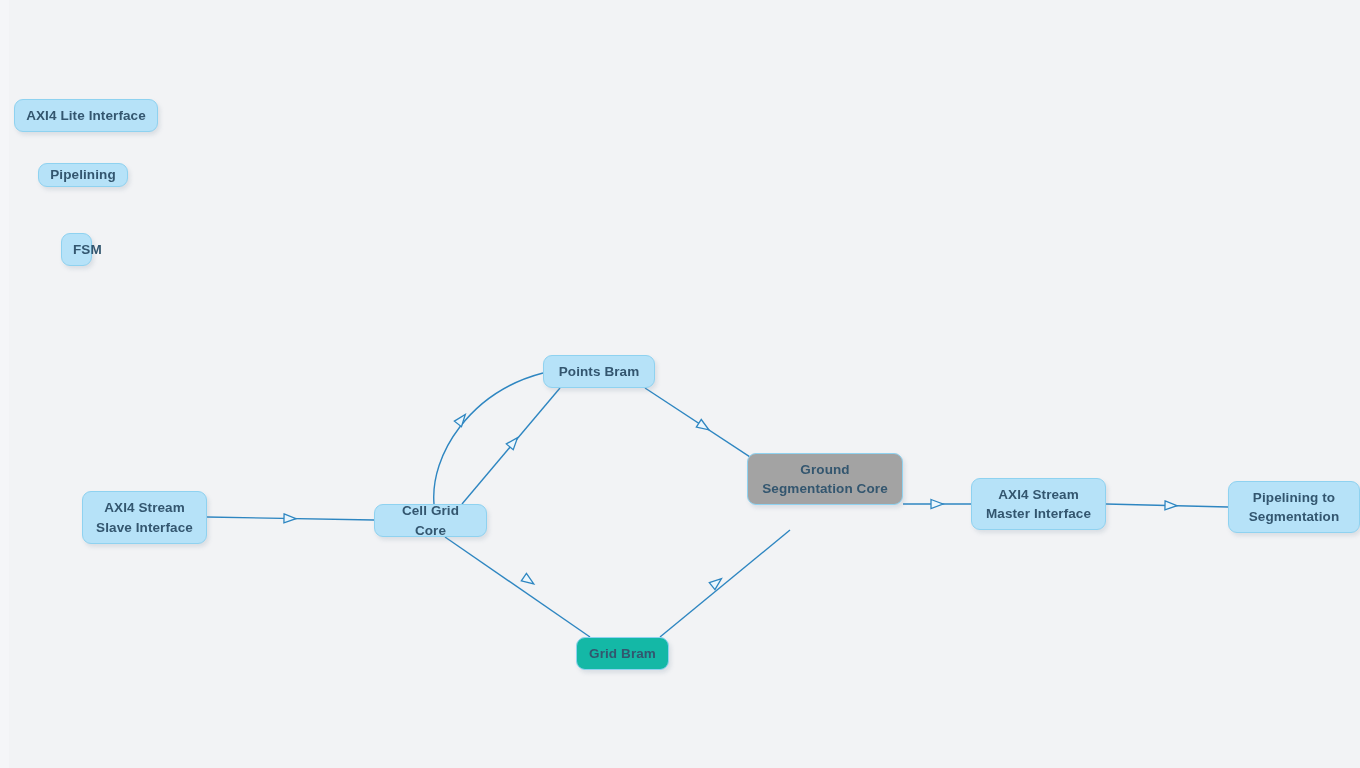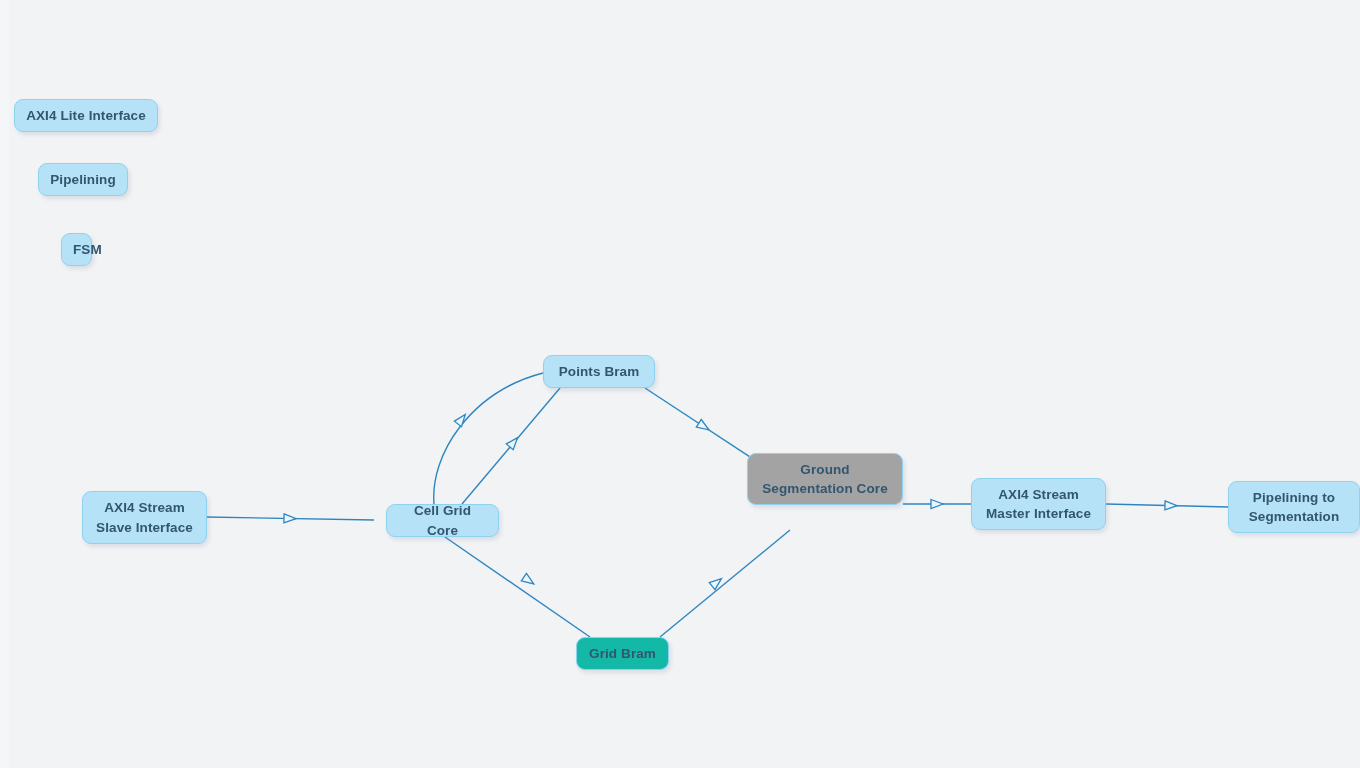--- a/index.html
+++ b/index.html
@@ -100,25 +100,25 @@
         <polygon points="-5,-4.5 7,0 -5,4.5" fill="#eaf6fd" stroke="#2e86c1" stroke-width="1.3" stroke-linejoin="miter" transform="translate(936,504) rotate(0)"></polygon>
       </g>
       <g>
         <path d="M 1106 504 L 1228 507" fill="none" stroke="#2e86c1" stroke-width="1.4"></path>
         <polygon points="-5,-4.5 7,0 -5,4.5" fill="#eaf6fd" stroke="#2e86c1" stroke-width="1.3" stroke-linejoin="miter" transform="translate(1170,505.5) rotate(1)"></polygon>
       </g>
     </svg>
 
   <div id="node-layer">
       <div class="node" style="left: 14px; top: 99px; width: 144px; height: 33px; background: rgb(182, 226, 248); border-color: rgb(143, 210, 240); color: rgb(51, 86, 111);"><span class="node-label">AXI4 Lite Interface</span></div>
-      <div class="node" style="left: 38px; top: 163px; width: 90px; height: 33px; background: rgb(182, 226, 248); border-color: rgb(143, 210, 240); color: rgb(51, 86, 111);"><span class="node-label">Pipelining</span></div>
+      <div class="node" style="left: 38px; top: 163px; width: 90px; height: 24px; background: rgb(182, 226, 248); border-color: rgb(143, 210, 240); color: rgb(51, 86, 111);"><span class="node-label">Pipelining</span></div>
       <div class="node" style="left: 61px; top: 233px; width: 31px; height: 33px; background: rgb(182, 226, 248); border-color: rgb(143, 210, 240); color: rgb(51, 86, 111);"><span class="node-label">FSM</span></div>
       <div class="node" style="left: 82px; top: 491px; width: 125px; height: 53px; background: rgb(182, 226, 248); border-color: rgb(143, 210, 240); color: rgb(51, 86, 111);"><span class="node-label">AXI4 Stream
 Slave Interface</span></div>
-      <div class="node" style="left: 374px; top: 504px; width: 113px; height: 33px; background: rgb(182, 226, 248); border-color: rgb(143, 210, 240); color: rgb(51, 86, 111); margin-left: 12px;"><span class="node-label">Cell Grid Core</span></div>
+      <div class="node" style="left: 374px; top: 504px; width: 113px; height: 33px; background: rgb(182, 226, 248); border-color: rgb(143, 210, 240); color: rgb(51, 86, 111);"><span class="node-label">Cell Grid Core</span></div>
       <div class="node" style="left: 543px; top: 355px; width: 112px; height: 33px; background: rgb(182, 226, 248); border-color: rgb(143, 210, 240); color: rgb(51, 86, 111);"><span class="node-label">Points Bram</span></div>
       <div class="node" style="left: 576px; top: 637px; width: 93px; height: 33px; background: #14b8a6; border-color: rgb(143, 210, 240); color: rgb(51, 86, 111);"><span class="node-label">Grid Bram</span></div>
       <div class="node" style="left: 747px; top: 453px; width: 156px; height: 52px; background: #a3a3a3; border-color: rgb(143, 210, 240); color: rgb(51, 86, 111);"><span class="node-label">Ground
 Segmentation Core</span></div>
       <div class="node" style="left: 971px; top: 478px; width: 135px; height: 52px; background: rgb(182, 226, 248); border-color: rgb(143, 210, 240); color: rgb(51, 86, 111);"><span class="node-label">AXI4 Stream
 Master Interface</span></div>
       <div class="node" style="left: 1228px; top: 481px; width: 132px; height: 52px; background: rgb(182, 226, 248); border-color: rgb(143, 210, 240); color: rgb(51, 86, 111);"><span class="node-label">Pipelining to
 Segmentation</span></div>
     </div>
 

